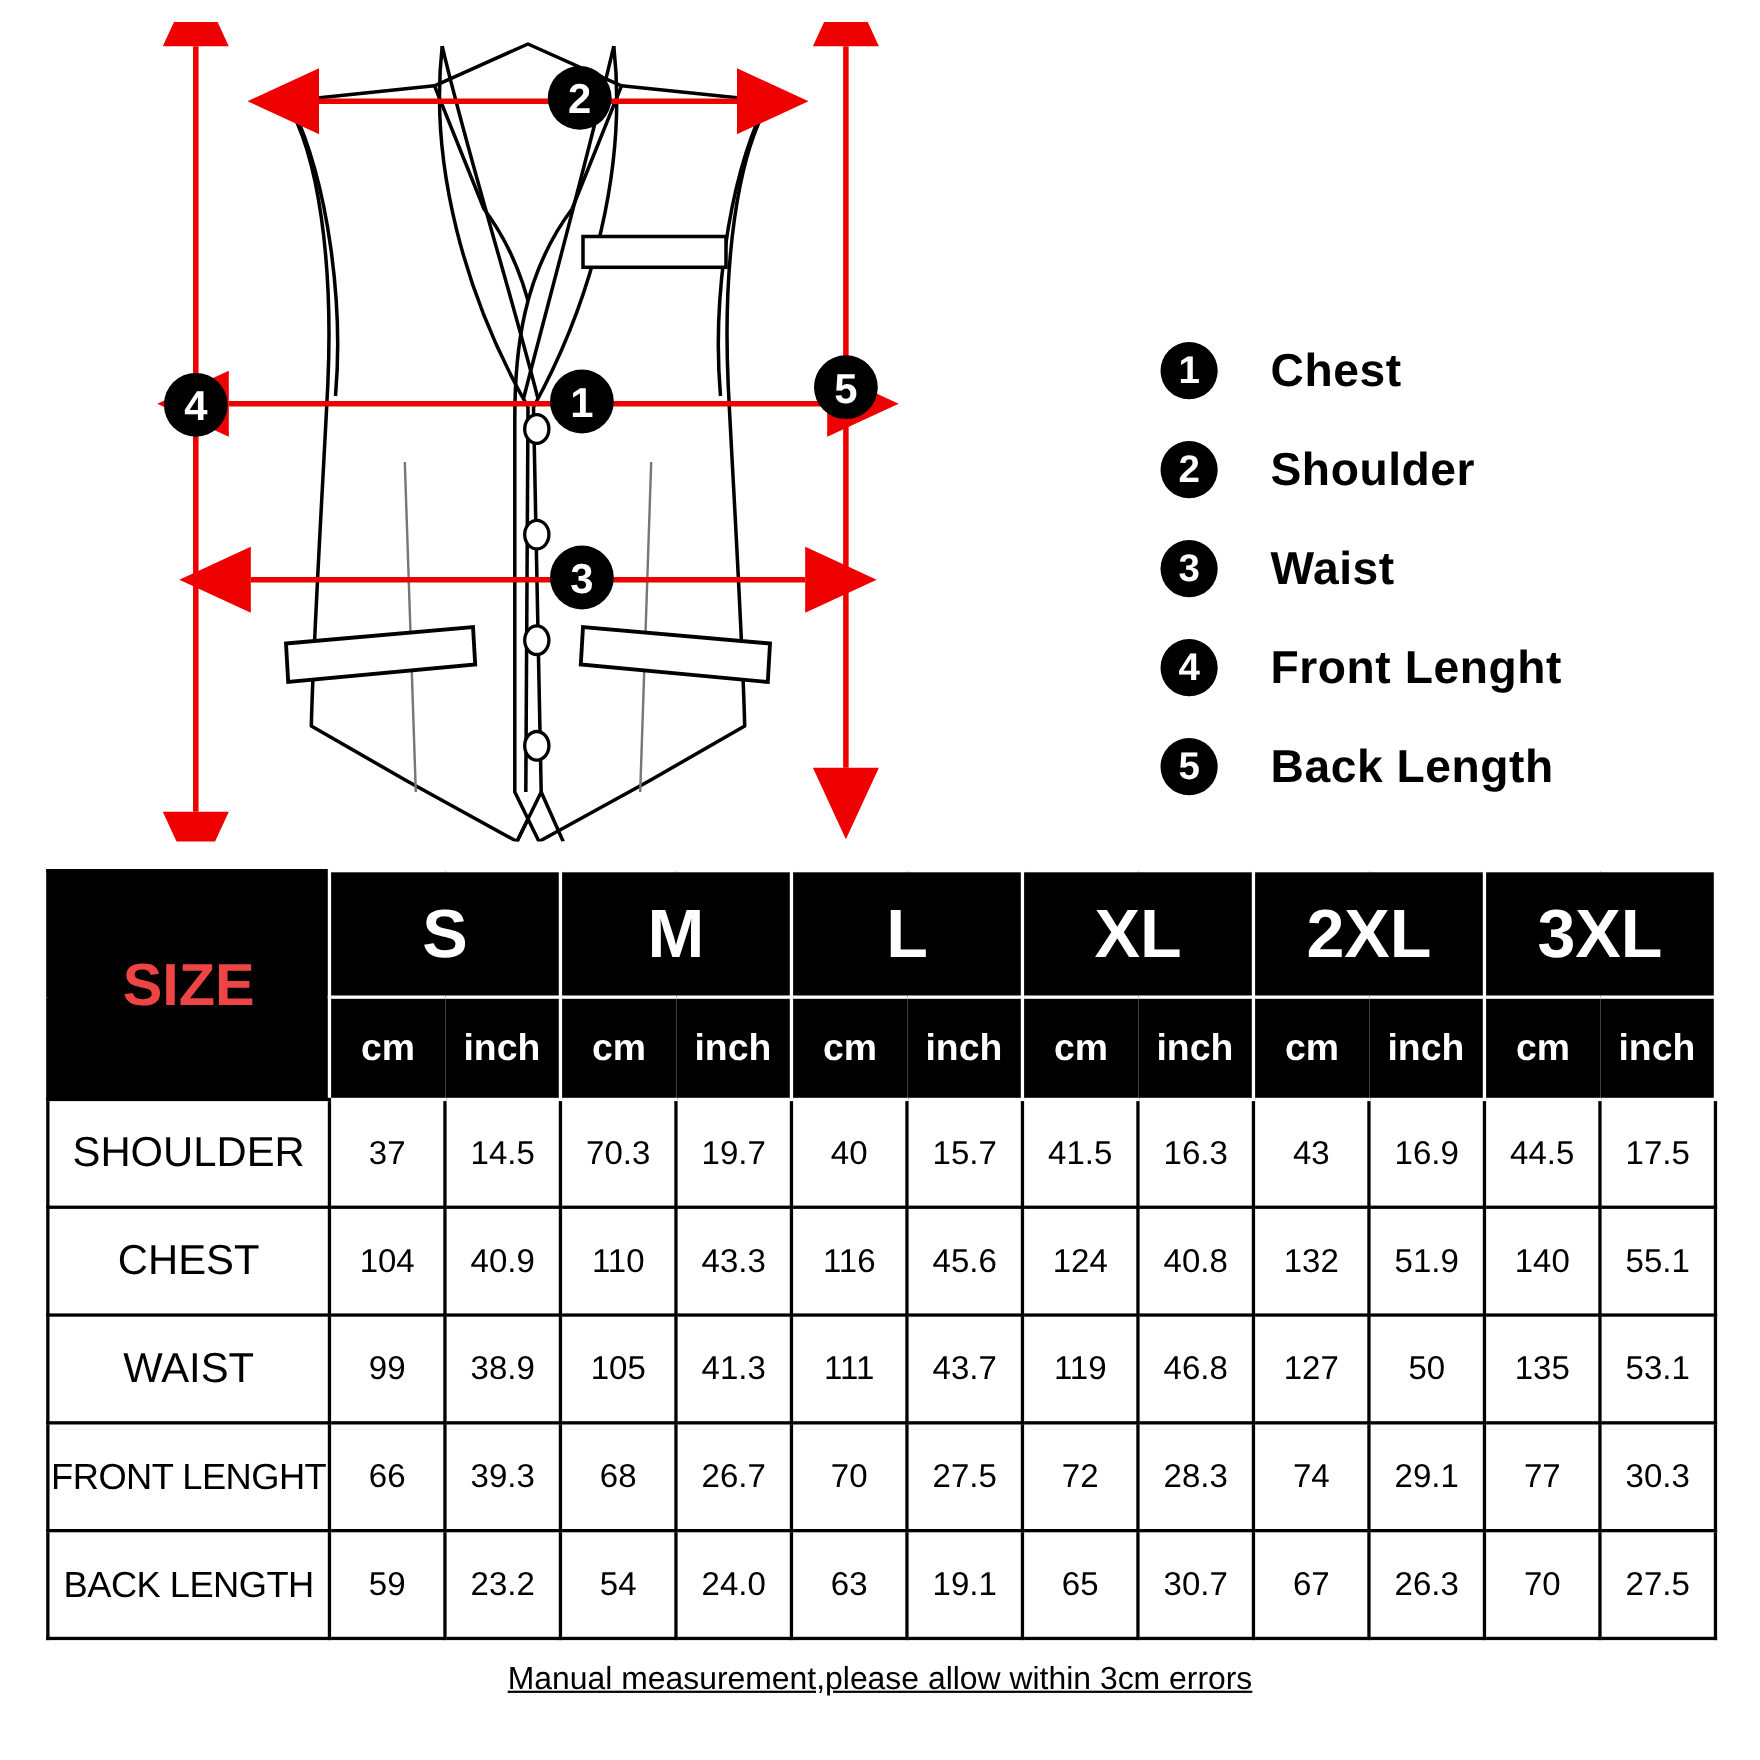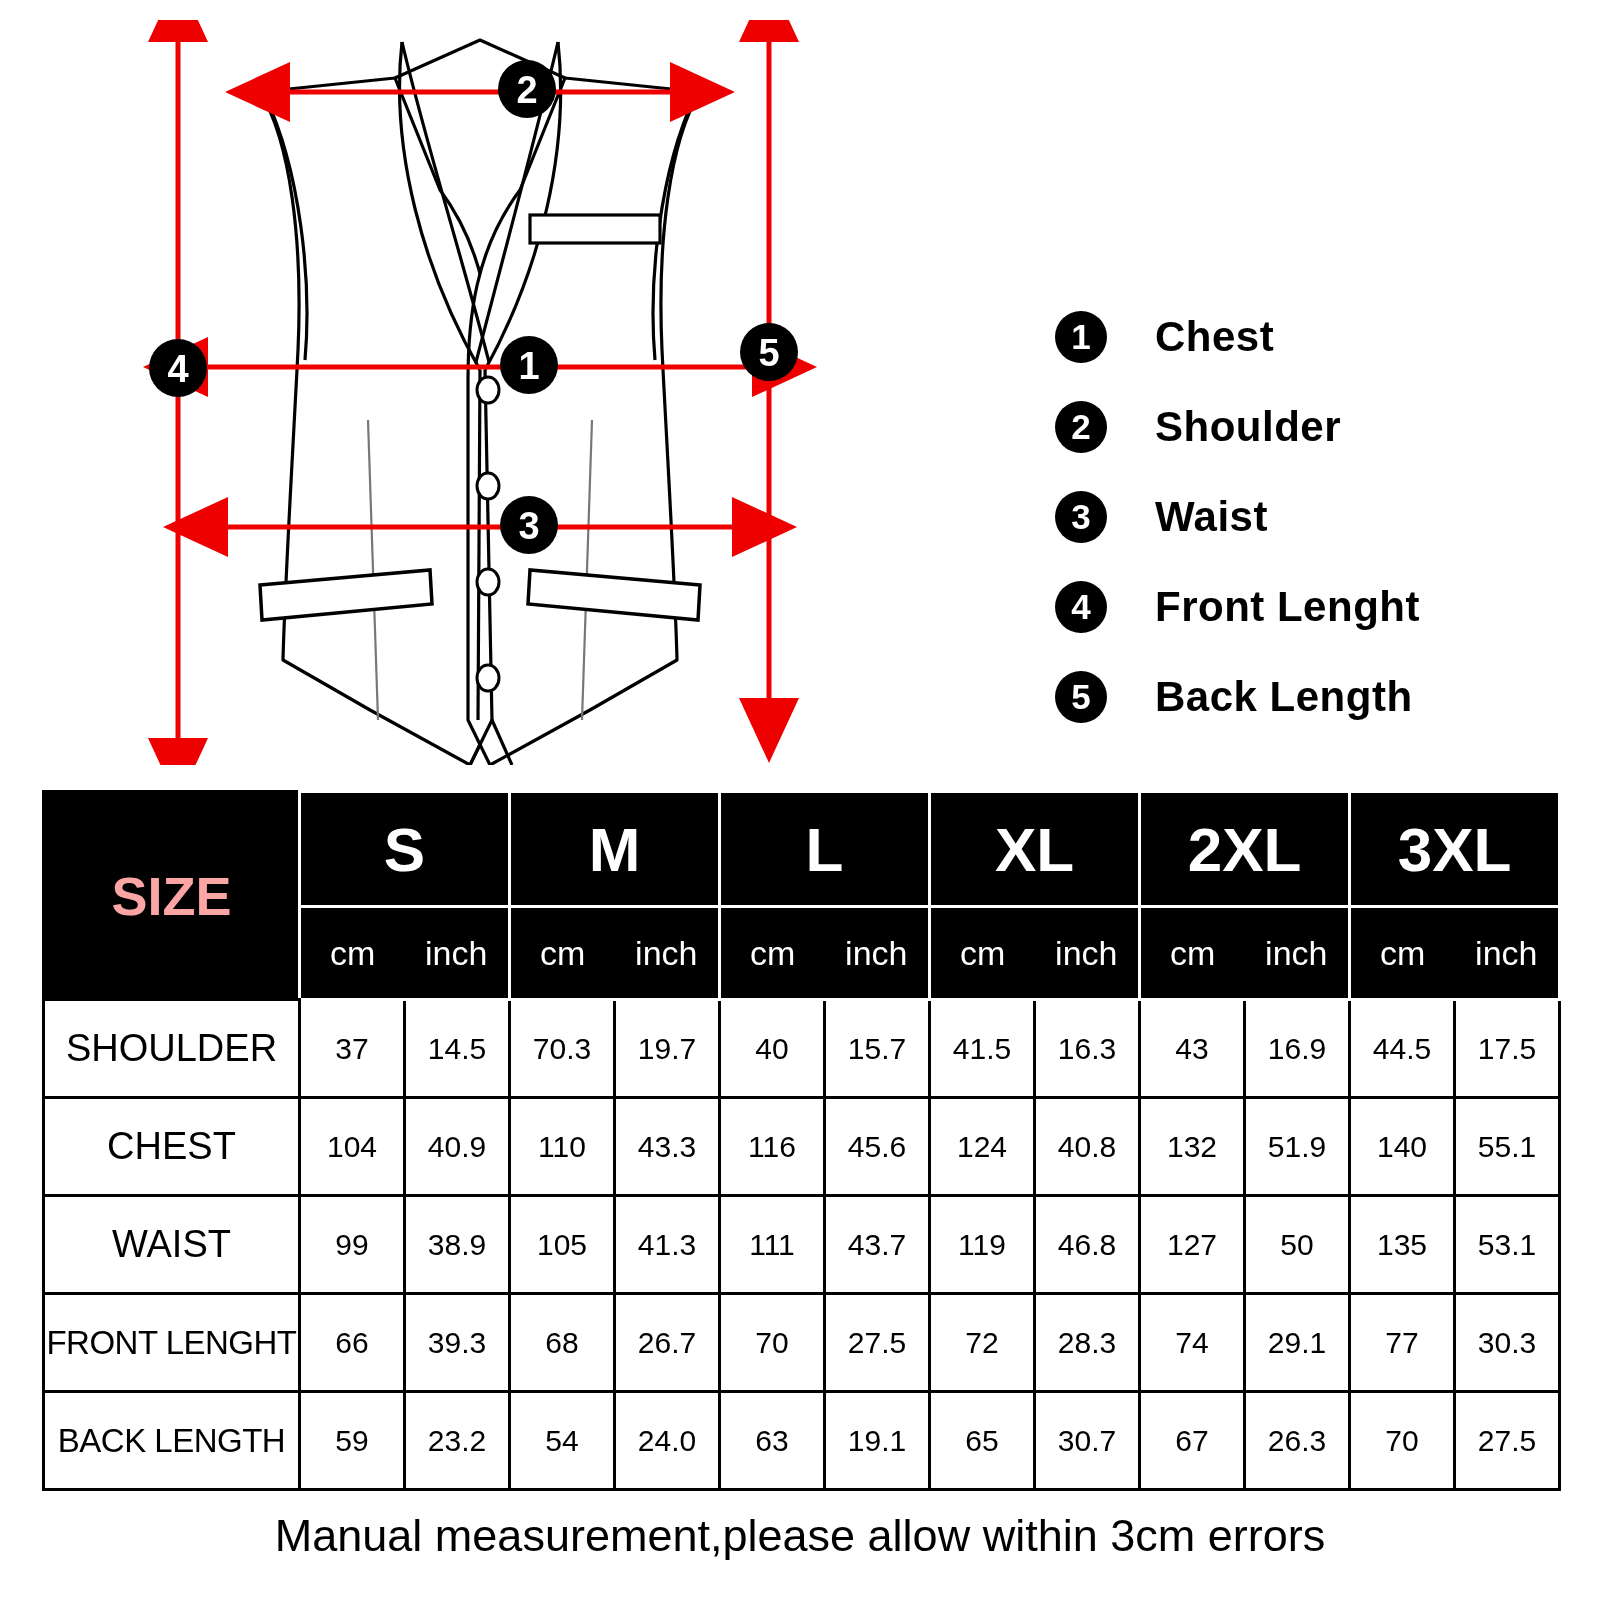--- a/index.html
+++ b/index.html
@@ -80,36 +80,36 @@
     vertical-align: middle;
     padding: 0;
   }
   .hdr-black {
     background: #000000;
     color: #ffffff;
     border-color: #ffffff !important;
   }
   .size-corner {
     background: #000000;
-    color: #fca5a5;
+    color: #ef4444;
     font-size: 54px;
     font-weight: bold;
     border-right-color: #ffffff !important;
     border-top-color: #000000 !important;
     border-left-color: #000000 !important;
     border-bottom-color: #000000 !important;
   }
   .size-name {
     font-size: 62px;
     font-weight: bold;
     height: 112px;
   }
   .unit-cell {
     font-size: 34px;
-    font-weight: normal;
+    font-weight: bold;
     height: 90px;
   }
   .unit-cm { border-right: none !important; }
   .unit-inch { border-left: none !important; }
 
   .row-label {
     font-size: 38px;
     height: 95px;
     white-space: nowrap;
     padding: 0 2px;
@@ -120,22 +120,23 @@
     height: 95px;
   }
 
   
   #footer-note {
     position: absolute;
     left: 0;
     top: 1510px;
     width: 1600px;
     text-align: center;
-    font-size: 45px;
+    font-size: 29px;
     font-family: "Liberation Sans", sans-serif;
+    text-decoration: underline;
   }
 </style>
 </head>
 <body>
 
 <div id="diagram-area">
 
   <svg id="vest-svg" viewBox="0 0 700 745">
     <defs>
       <marker id="ah-left" markerWidth="14" markerHeight="12" refX="13" refY="6" orient="auto" markerUnits="strokeWidth">

